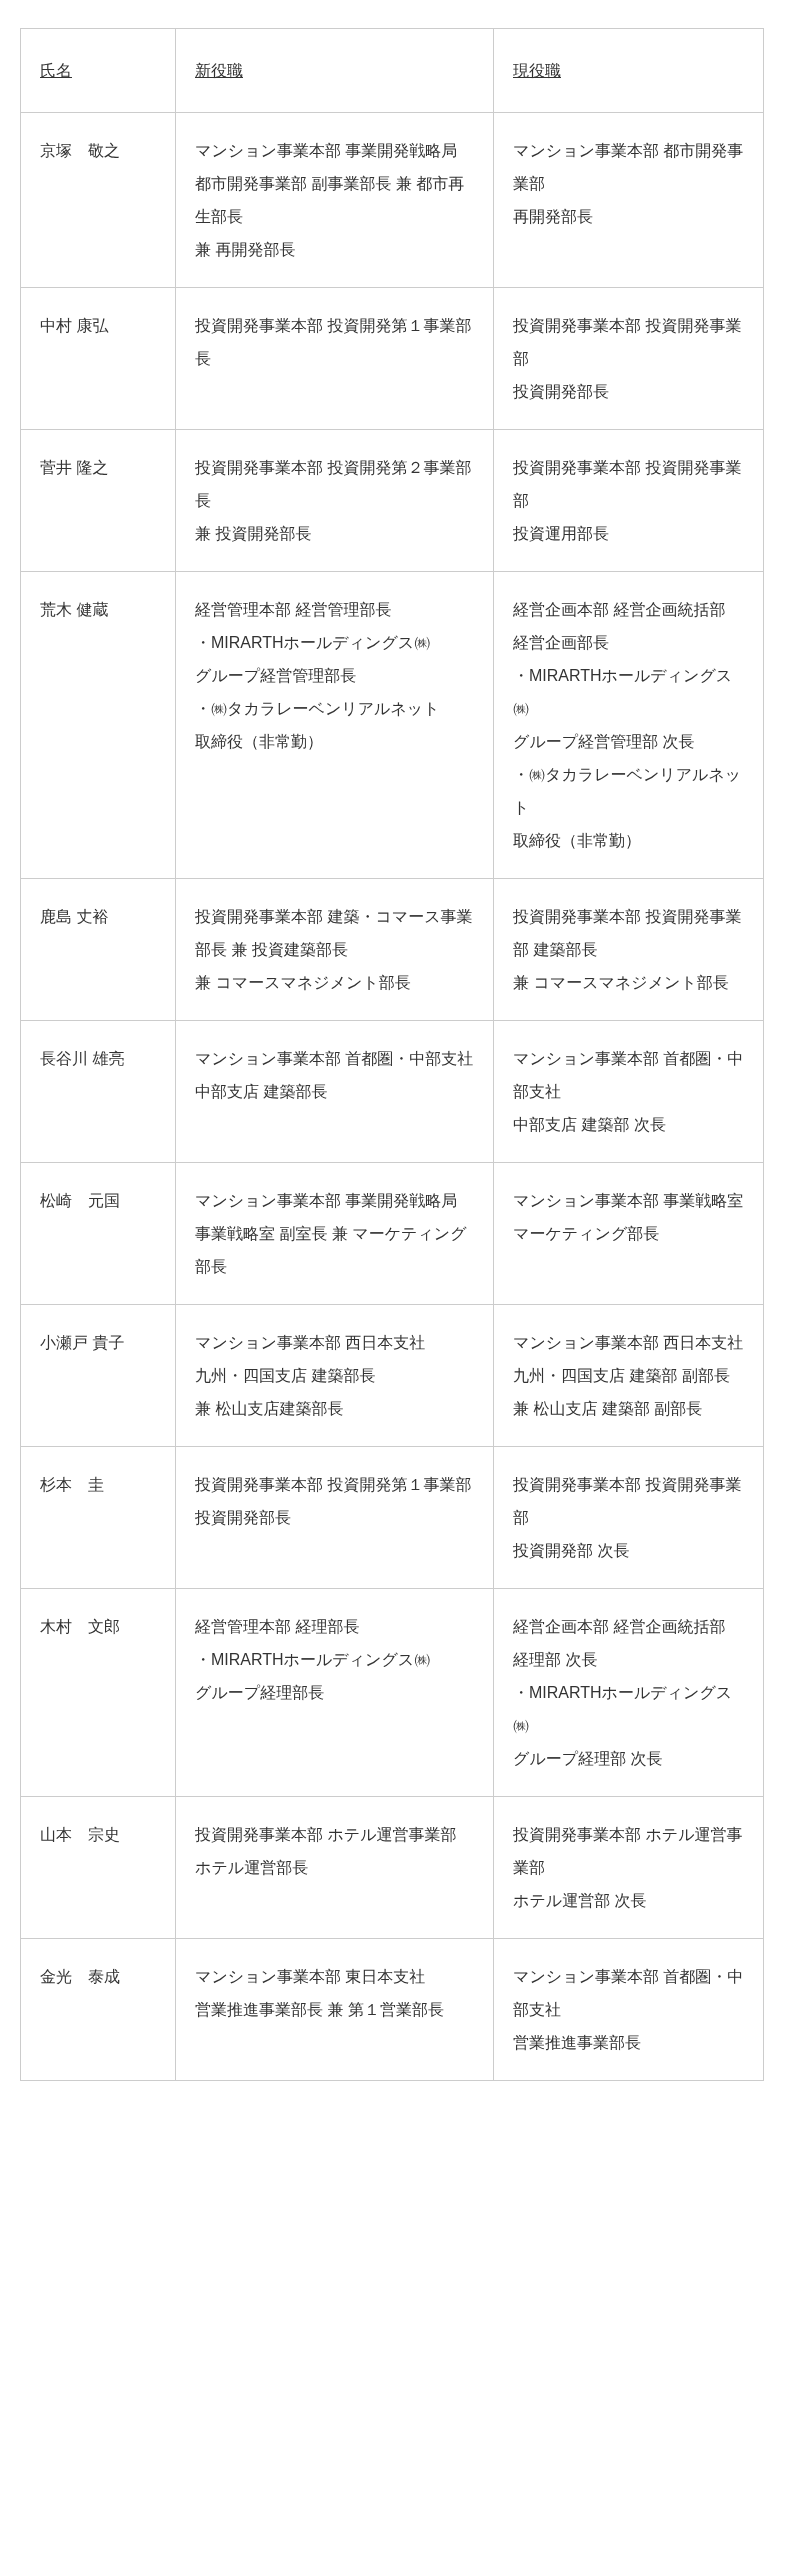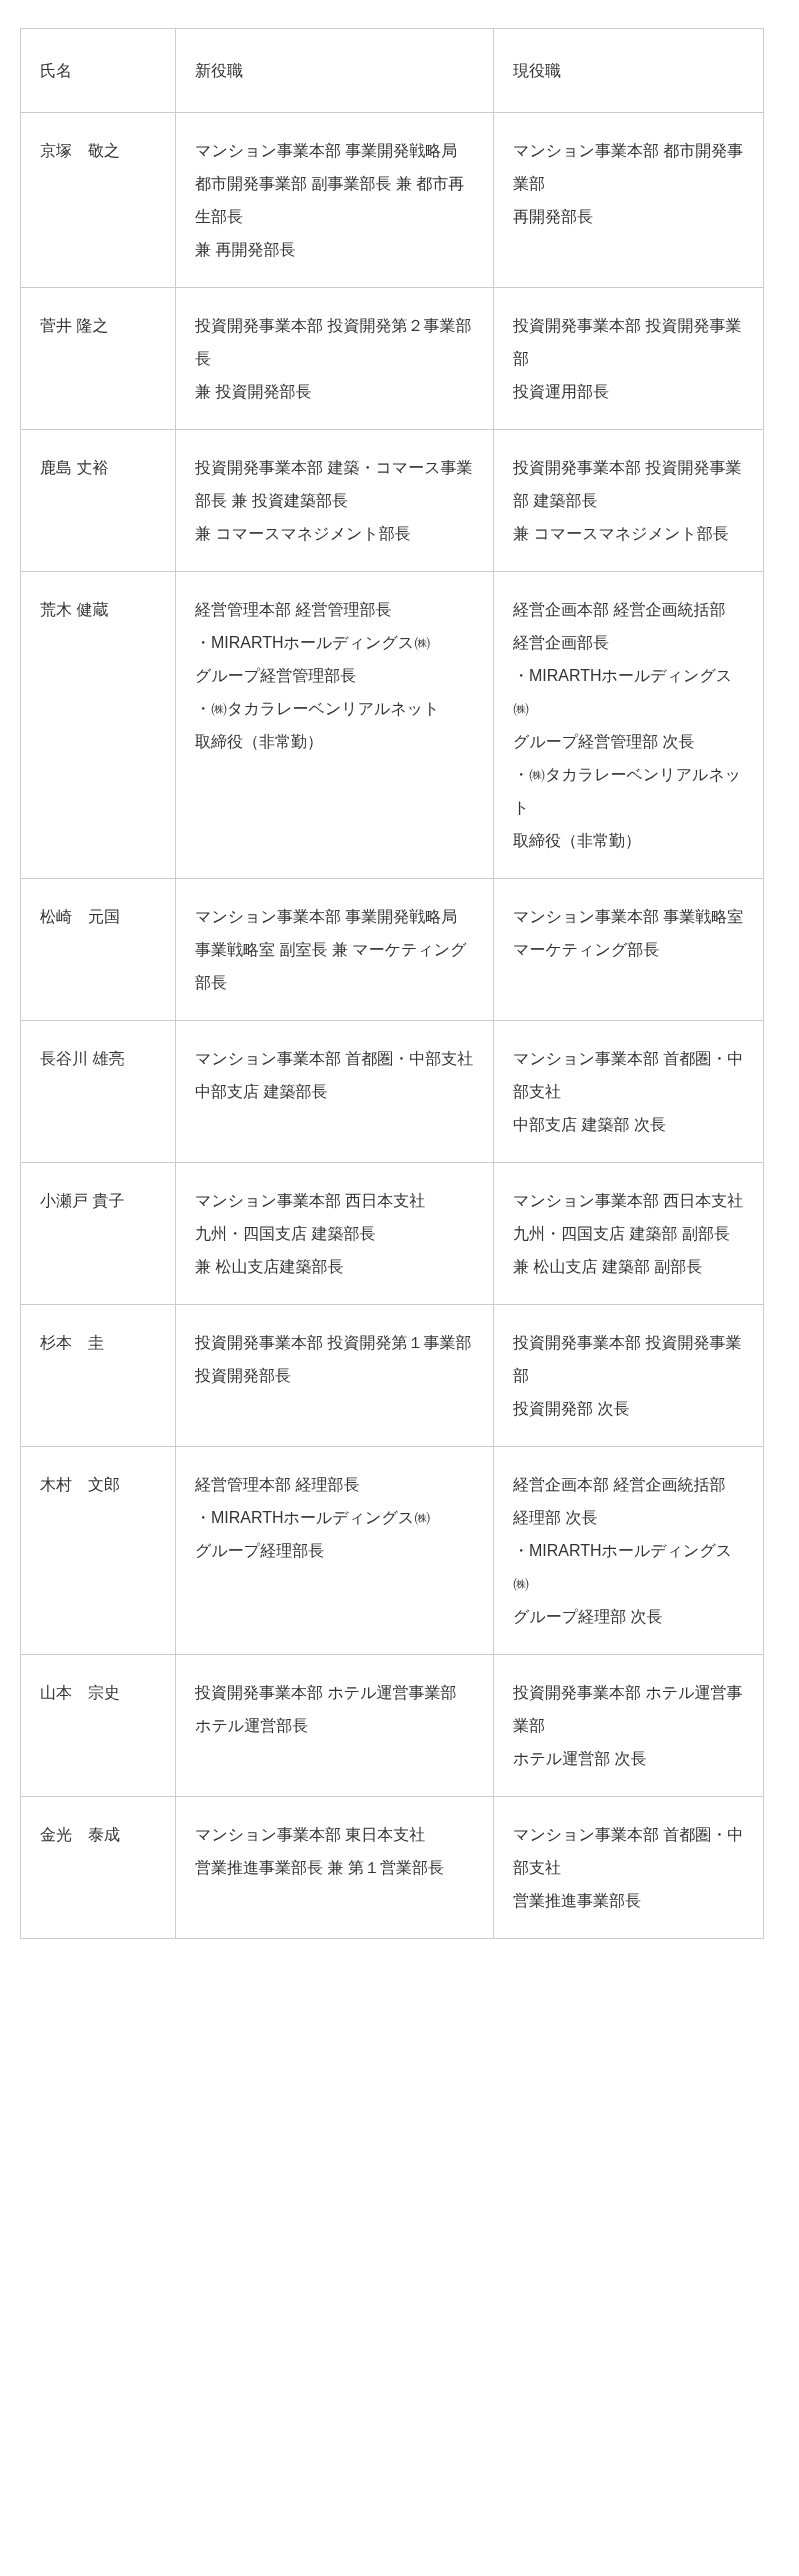--- a/index.html
+++ b/index.html
@@ -30,20 +30,21 @@
     font-size: 16px;
     line-height: 33px;
     padding: 21px 19px;
     white-space: pre-wrap;
     word-break: break-all;
     box-sizing: border-box;
   }
   table.personnel th {
     padding-top: 25px;
     padding-bottom: 25px;
+    text-decoration: underline;
   }
   col.c-name { width: 155px; }
   col.c-new  { width: 318px; }
   col.c-cur  { width: 270px; }
 </style>
 </head>
 <body>
 
 <div class="page">
   <table class="personnel">
@@ -62,59 +63,65 @@
     <tbody>
       <tr>
         <td>京塚　敬之</td>
         <td>マンション事業本部 事業開発戦略局
 都市開発事業部 副事業部長 兼 都市再生部長
 兼 再開発部長</td>
         <td>マンション事業本部 都市開発事業部
 再開発部長</td>
       </tr>
       <tr>
+        <td>中村 康弘</td>
+        <td>投資開発事業本部 投資開発第１事業部長</td>
+        <td>投資開発事業本部 投資開発事業部
+投資開発部長</td>
+      </tr>
+      <tr>
         <td>菅井 隆之</td>
         <td>投資開発事業本部 投資開発第２事業部長
 兼 投資開発部長</td>
         <td>投資開発事業本部 投資開発事業部
 投資運用部長</td>
-      </tr>
-      <tr>
-        <td>鹿島 丈裕</td>
-        <td>投資開発事業本部 建築・コマース事業部長 兼 投資建築部長
-兼 コマースマネジメント部長</td>
-        <td>投資開発事業本部 投資開発事業部 建築部長
-兼 コマースマネジメント部長</td>
       </tr>
       <tr>
         <td>荒木 健蔵</td>
         <td>経営管理本部 経営管理部長
 ・MIRARTHホールディングス㈱
 グループ経営管理部長
 ・㈱タカラレーベンリアルネット
 取締役（非常勤）</td>
         <td>経営企画本部 経営企画統括部 経営企画部長
 ・MIRARTHホールディングス㈱
 グループ経営管理部 次長
 ・㈱タカラレーベンリアルネット
 取締役（非常勤）</td>
       </tr>
       <tr>
-        <td>松崎　元国</td>
-        <td>マンション事業本部 事業開発戦略局
-事業戦略室 副室長 兼 マーケティング部長</td>
-        <td>マンション事業本部 事業戦略室
-マーケティング部長</td>
+        <td>鹿島 丈裕</td>
+        <td>投資開発事業本部 建築・コマース事業部長 兼 投資建築部長
+兼 コマースマネジメント部長</td>
+        <td>投資開発事業本部 投資開発事業部 建築部長
+兼 コマースマネジメント部長</td>
       </tr>
       <tr>
         <td>長谷川 雄亮</td>
         <td>マンション事業本部 首都圏・中部支社
 中部支店 建築部長</td>
         <td>マンション事業本部 首都圏・中部支社
 中部支店 建築部 次長</td>
+      </tr>
+      <tr>
+        <td>松崎　元国</td>
+        <td>マンション事業本部 事業開発戦略局
+事業戦略室 副室長 兼 マーケティング部長</td>
+        <td>マンション事業本部 事業戦略室
+マーケティング部長</td>
       </tr>
       <tr>
         <td>小瀬戸 貴子</td>
         <td>マンション事業本部 西日本支社
 九州・四国支店 建築部長
 兼 松山支店建築部長</td>
         <td>マンション事業本部 西日本支社
 九州・四国支店 建築部 副部長
 兼 松山支店 建築部 副部長</td>
       </tr>

